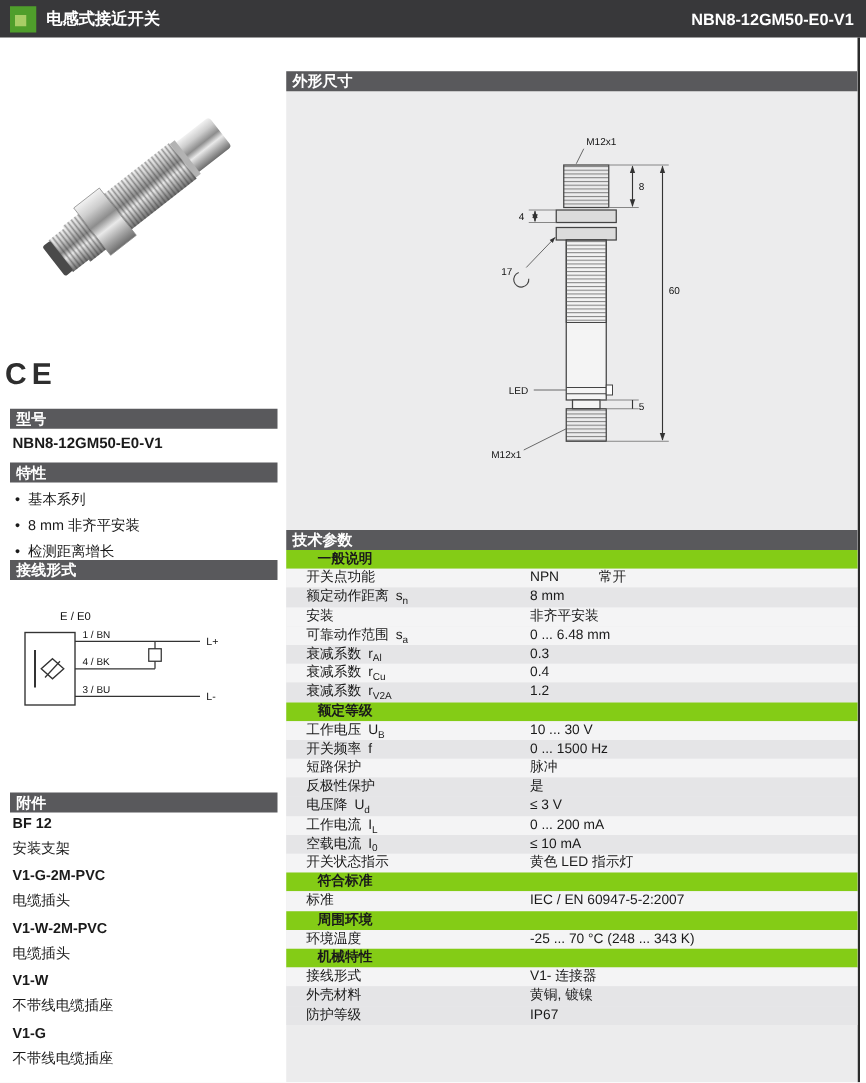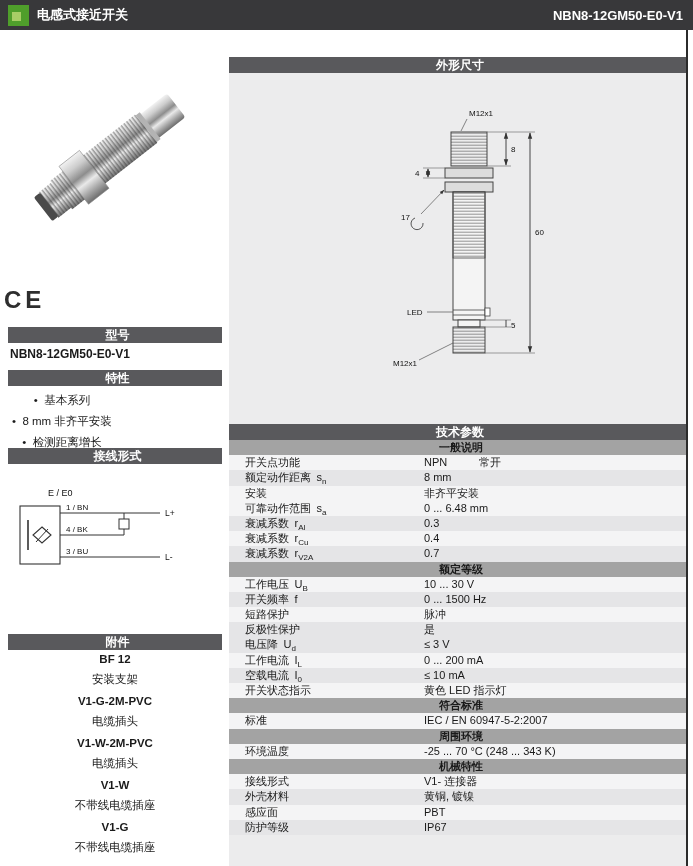--- a/index.html
+++ b/index.html
@@ -1,19 +1,19 @@
 <!DOCTYPE html>
 <html><head>
 <meta charset="utf-8">
 <style>
   * { margin:0; padding:0; box-sizing:border-box; }
   html,body { background:#fff; }
   #page {
     position:relative; width:693px; height:866px; overflow:hidden;
-    background:#fff; font-family:"Liberation Sans", sans-serif; color:#1a1a1a;text-align:center;
+    background:#fff; font-family:"Liberation Sans", sans-serif; color:#1a1a1a;
   }
   
   .topbar { position:absolute; left:0; top:0; width:693px; height:30px;
             background:#38383a; display:flex; align-items:center; }
   .logo { width:21px; height:21px; margin-left:8px; background:#4f9e2b; position:relative; flex:0 0 auto; }
   .logo-inner { position:absolute; left:4px; top:7px; width:9px; height:9px; background:#a8cd66; }
   .doc-title { color:#fff; font-size:13px; font-weight:bold; margin-left:8px; }
   .part-no { margin-left:auto; margin-right:10px; color:#fff; font-size:13px; font-weight:bold; }
   .right-edge { position:absolute; left:686px; top:30px; width:2px; height:836px; background:#2b2b2b; }
 
@@ -39,21 +39,21 @@
   .acc-name { font-weight:bold; line-height:15px; margin-bottom:5px; }
   .acc-desc { line-height:14px; }
 
   
   .right-panel { position:absolute; left:229px; top:57px; width:457px; height:809px; background:#ececed; }
   .bar-dim  { position:absolute; left:0; top:0; width:457px; }
   .drawing  { position:absolute; left:130px; top:45px; width:250px; height:300px; }
   .bar-tech { position:absolute; left:0; top:367px; width:457px; }
   .spec-table { position:absolute; left:0; top:383px; width:457px; }
   .srow { position:relative; height:15.2px; line-height:15.2px; font-size:11px; white-space:nowrap; }
-  .srow.shead { background:#a3a3a3; font-weight:bold; padding-left:7px; }
+  .srow.shead { background:#84cc16; font-weight:bold; padding-left:25px; }
   .srow.even { background:#f4f4f5; }
   .srow.odd  { background:#e5e5e7; }
   .slabel { position:absolute; left:16px; }
   .sval  { position:absolute; left:195px; }
   .sval2 { position:absolute; left:250px; }
   sub { font-size:8px; }
 
   svg text { font-family:"Liberation Sans", sans-serif; fill:#111; }
 </style>
 </head>
@@ -240,21 +240,21 @@
         <div class="srow odd">
           <span class="slabel">衰减系数 r<sub>Al</sub></span>
           <span class="sval">0.3</span>
         </div>
         <div class="srow even">
           <span class="slabel">衰减系数 r<sub>Cu</sub></span>
           <span class="sval">0.4</span>
         </div>
         <div class="srow odd">
           <span class="slabel">衰减系数 r<sub>V2A</sub></span>
-          <span class="sval">0.7</span>
+          <span class="sval">1.2</span>
         </div>
         <div class="srow shead">额定等级</div>
         <div class="srow even">
           <span class="slabel">工作电压 U<sub>B</sub></span>
           <span class="sval">10 ... 30 V</span>
         </div>
         <div class="srow odd">
           <span class="slabel">开关频率 f</span>
           <span class="sval">0 ... 1500 Hz</span>
         </div>
@@ -294,24 +294,20 @@
         </div>
         <div class="srow shead">机械特性</div>
         <div class="srow even">
           <span class="slabel">接线形式</span>
           <span class="sval">V1- 连接器</span>
         </div>
         <div class="srow odd">
           <span class="slabel">外壳材料</span>
           <span class="sval">黄铜, 镀镍</span>
         </div>
-        <div class="srow even">
-          <span class="slabel">感应面</span>
-          <span class="sval">PBT</span>
-        </div>
         <div class="srow odd">
           <span class="slabel">防护等级</span>
           <span class="sval">IP67</span>
         </div>
       </div>
   </section>
 
 </div>
 
 </body></html>

